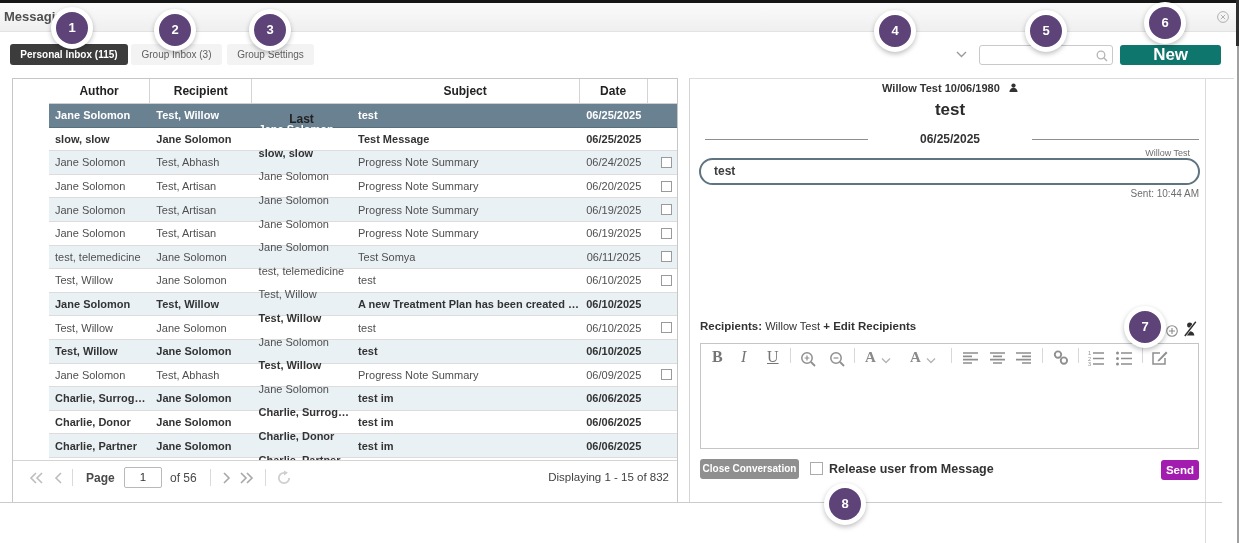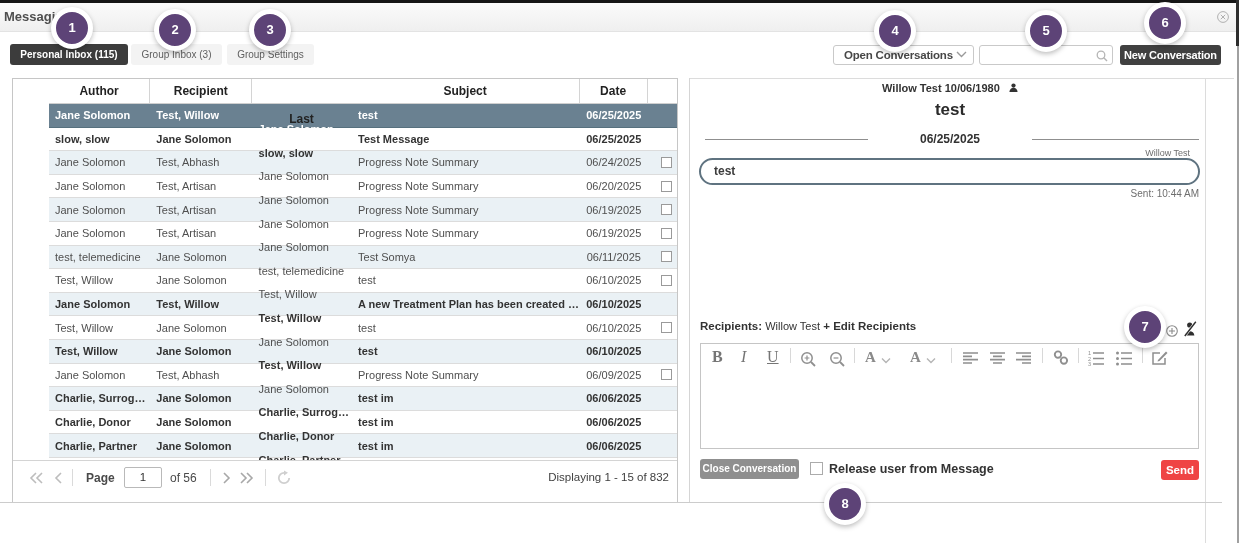--- a/index.html
+++ b/index.html
@@ -20,22 +20,22 @@
   font-size:10px; border-radius:3px; }
 .tab.active { background:#3c3c3c; color:#fff; font-weight:bold; }
 .tab.idle { background:#f3f3f3; color:#5f5f5f; }
 
 
 .ctl { position:absolute; top:45px; height:20px; }
 #dropdown { left:833px; width:141px; border:1px solid #c9c9c9; border-radius:3px;
   background:#fff; font-size:11.5px; font-weight:bold; color:#474747; line-height:18px;
   padding-left:10px; letter-spacing:-0.2px; }
 #searchbox { left:979px; width:134px; border:1px solid #c9c9c9; border-radius:3px; background:#fff; }
-#newconv { left:1120px; width:101px; background:#404040; border-radius:3px; color:#fff;
-  font-weight:bold; font-size:11px; text-align:center; line-height:20px; letter-spacing:-0.2px; }
+#newconv { left:1120px; width:101px; background:#0f766e; border-radius:3px; color:#fff;
+  font-weight:bold; font-size:17px; text-align:center; line-height:20px; letter-spacing:-0.2px; }
 
 
 #grid { left:12px; top:78px; width:666px; height:425px; border:1px solid #c6c6c6; background:#fff;padding-left:36px; }
 .hrow { display:flex; height:25px; border-bottom:1px solid #cfcfcf; }
 .hcell { font-size:12px; font-weight:bold; color:#222; text-align:center; line-height:24px;
   border-right:1px solid #d4d4d4; }
 .hcell:last-child { border-right:none; }
 .row { display:flex; height:23.6px; border-bottom:1px solid #dcdcdc; font-size:11px;
   color:#4f4f4f; align-items:center; }
 .row.alt { background:#eaf1f5; }
@@ -69,21 +69,20 @@
 <div id="stage">
   <div class="abs" id="blackbar"></div>
   <div class="abs" id="titlebar">
       <span class="t">Messaging</span>
     </div>
 
   <div class="tab active abs" style="left:10px; width:118px;">Personal Inbox (115)</div>
   <div class="tab idle abs" style="left:131px; width:91px;">Group Inbox (3)</div>
   <div class="tab idle abs" style="left:227px; width:87px;">Group Settings</div>
 
-  <div class="ctl abs" id="dropdown">Open Conversations</div>
   <div class="ctl abs" id="searchbox"></div>
   <div class="ctl abs" id="newconv">New Conversation</div>
 
   <div class="abs" id="grid">
     <div class="hrow">
       <div class="hcell c1">Author</div>
         <div class="hcell c2">Recipient</div>
       <div class="hcell c3">Last</div>
         <div class="hcell c4">Subject</div>
       <div class="hcell c5">Date</div>
@@ -355,21 +354,21 @@
     </div>
   </div>
 
   <div class="abs" style="left:700px;top:459px;width:99px;height:20px;background:#8f8f8f;
     border-radius:3px;color:#fff;font-size:10px;font-weight:bold;text-align:center;
     line-height:20px;white-space:nowrap;">Close Conversation</div>
   <div class="abs" style="left:810px;top:462px;width:13px;height:13px;border:1px solid #ababab;
     background:#fff;"></div>
   <div class="abs" style="left:829px;top:462px;font-size:12.5px;font-weight:bold;color:#333;">
     Release user from Message</div>
-  <div class="abs" style="left:1161px;top:460px;width:38px;height:20px;background:#ef4444;
+  <div class="abs" style="left:1161px;top:460px;width:38px;height:20px;background:#a21caf;
     border-radius:3px;color:#fff;font-size:11.5px;font-weight:bold;text-align:center;
     line-height:20px;">Send</div>
 
   <div class="abs" id="vline"></div>
   <div class="abs" id="rptop"></div>
   <div class="abs" id="rline"></div>
   <div class="abs" id="botline"></div>
   <div class="abs" style="left:1236px;top:0;width:3px;height:46px;background:#2e2e2e;"></div>
   <div class="abs" style="left:1237px;top:46px;width:2px;height:497px;background:#a0a0a0;"></div>
 

